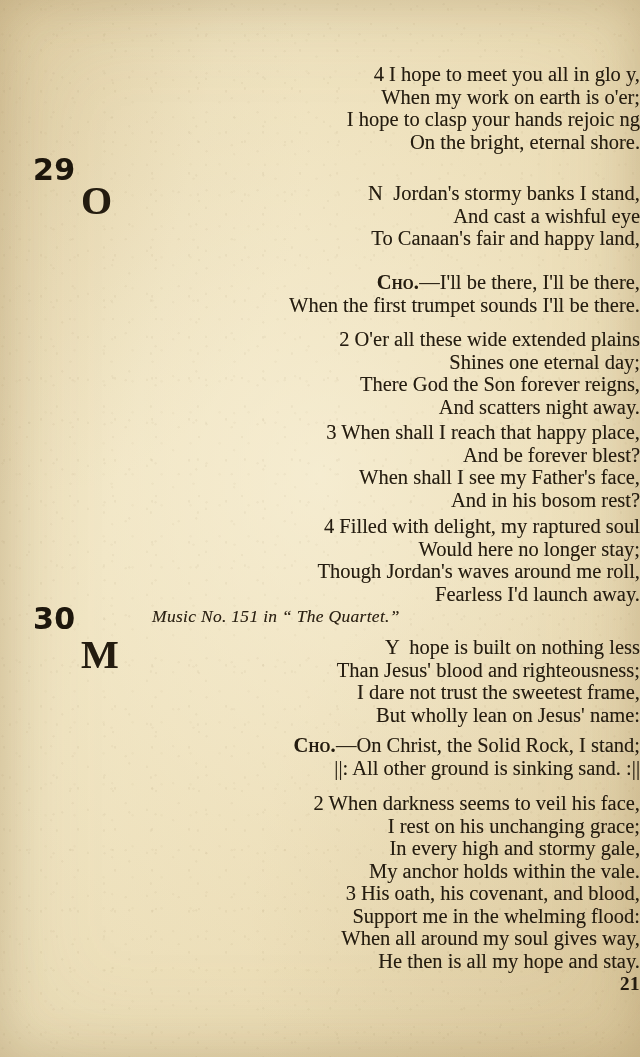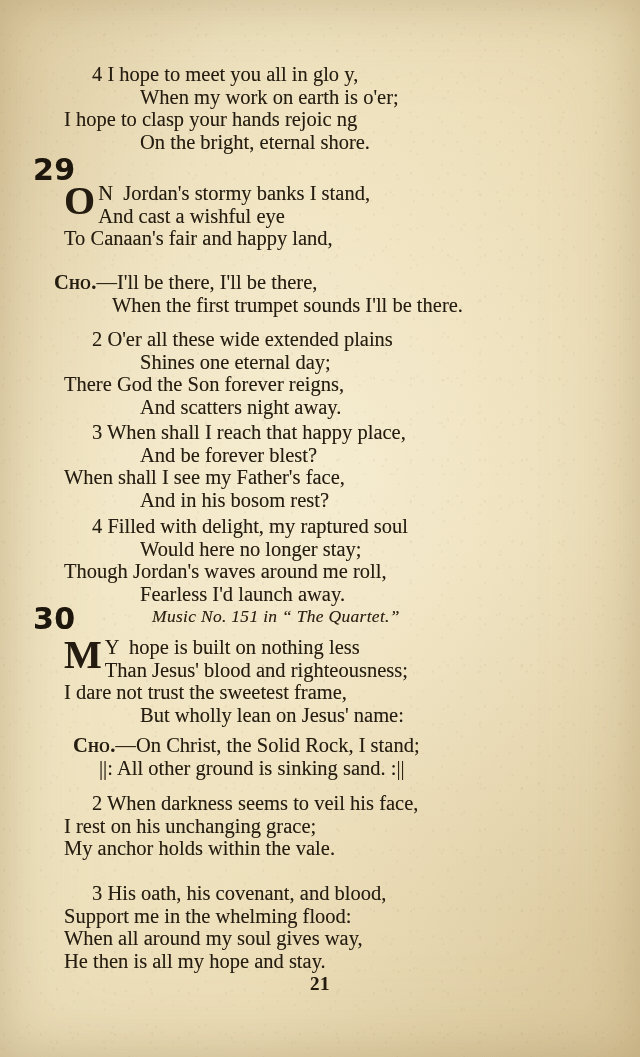--- a/index.html
+++ b/index.html
@@ -86,21 +86,21 @@
     width: 640px;
     font-size: 20.5px;
     line-height: 22.6px;
   }
   .line {
     white-space: pre;
     text-indent: 0;
   }
 
   
-  .ind-0  { padding-left: 64px; }
+  .ind-0  { padding-left: 81px; }
   .ind-1  { padding-left: 140px; }
   .ind-2  { }
   .ind-num { padding-left: 92px; }
 
   .cho-label {
     font-variant: small-caps;
     font-weight: bold;
     letter-spacing: 0.2px;
   }
 
@@ -127,20 +127,21 @@
     width: 640px;
     text-align: center;
     font-size: 19px;
     font-weight: bold;
     letter-spacing: 0.5px;
   }
 
   
   .stanza, .tune-line, .hymn-num, .page-num {
     text-shadow: 0 0 0.6px rgba(40,28,12,0.35);
+    text-align: right;
   }
 </style>
 </head>
 <body>
 
 <div id="page">
   <div id="grain"></div>
   <div id="vignette"></div>
 
   <div id="content">
@@ -198,20 +199,21 @@
     </div>
 
     <div class="stanza" style="top:734px">
       <div class="line" style="padding-left:73px"><span class="cho-label">Cho.</span><span>—On Christ, the Solid Rock, I stand;</span></div>
       <div class="line" style="padding-left:99px">||: All other ground is sinking sand. :||</div>
     </div>
 
     <div class="stanza" style="top:792px">
       <div class="line ind-num">2 When darkness seems to veil his face,</div>
       <div class="line ind-0">I rest on his unchanging grace;</div>
+      <div class="line ind-0">In every high and stormy gale,</div>
       <div class="line ind-0">My anchor holds within the vale.</div>
     </div>
 
     <div class="stanza" style="top:882px">
       <div class="line ind-num">3 His oath, his covenant, and blood,</div>
       <div class="line ind-0">Support me in the whelming flood:</div>
       <div class="line ind-0">When all around my soul gives way,</div>
       <div class="line ind-0">He then is all my hope and stay.</div>
     </div>
 

